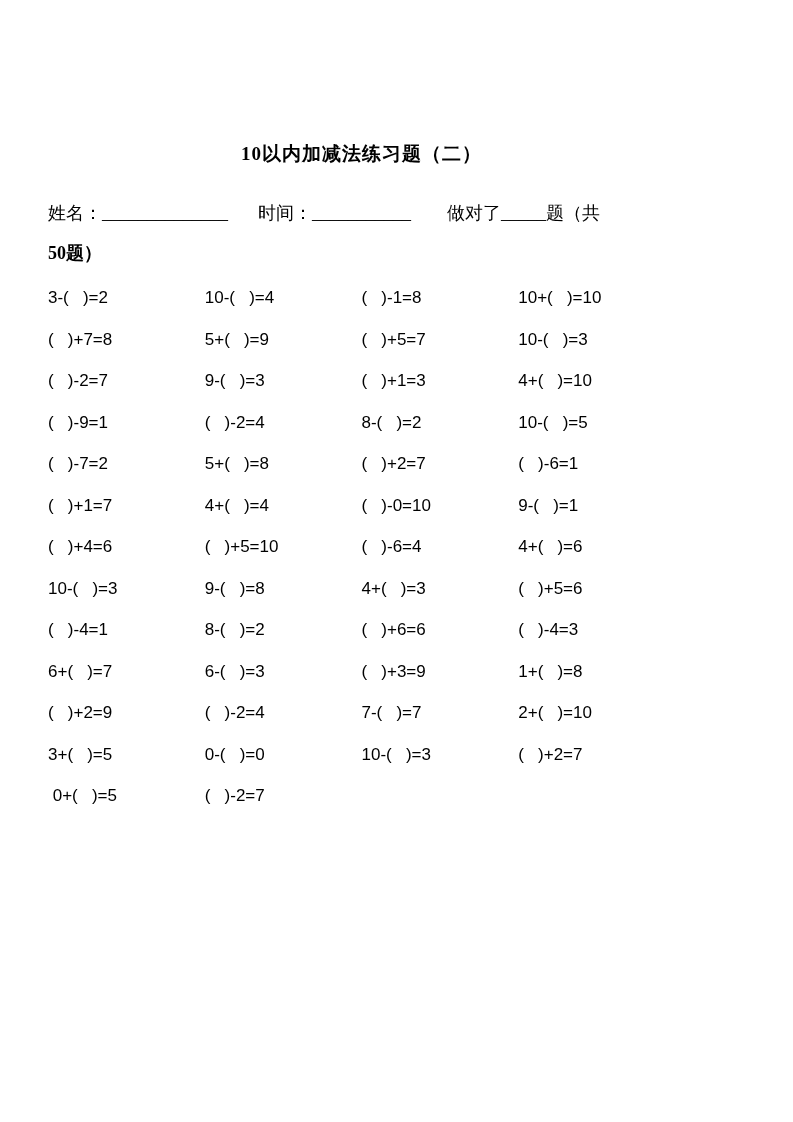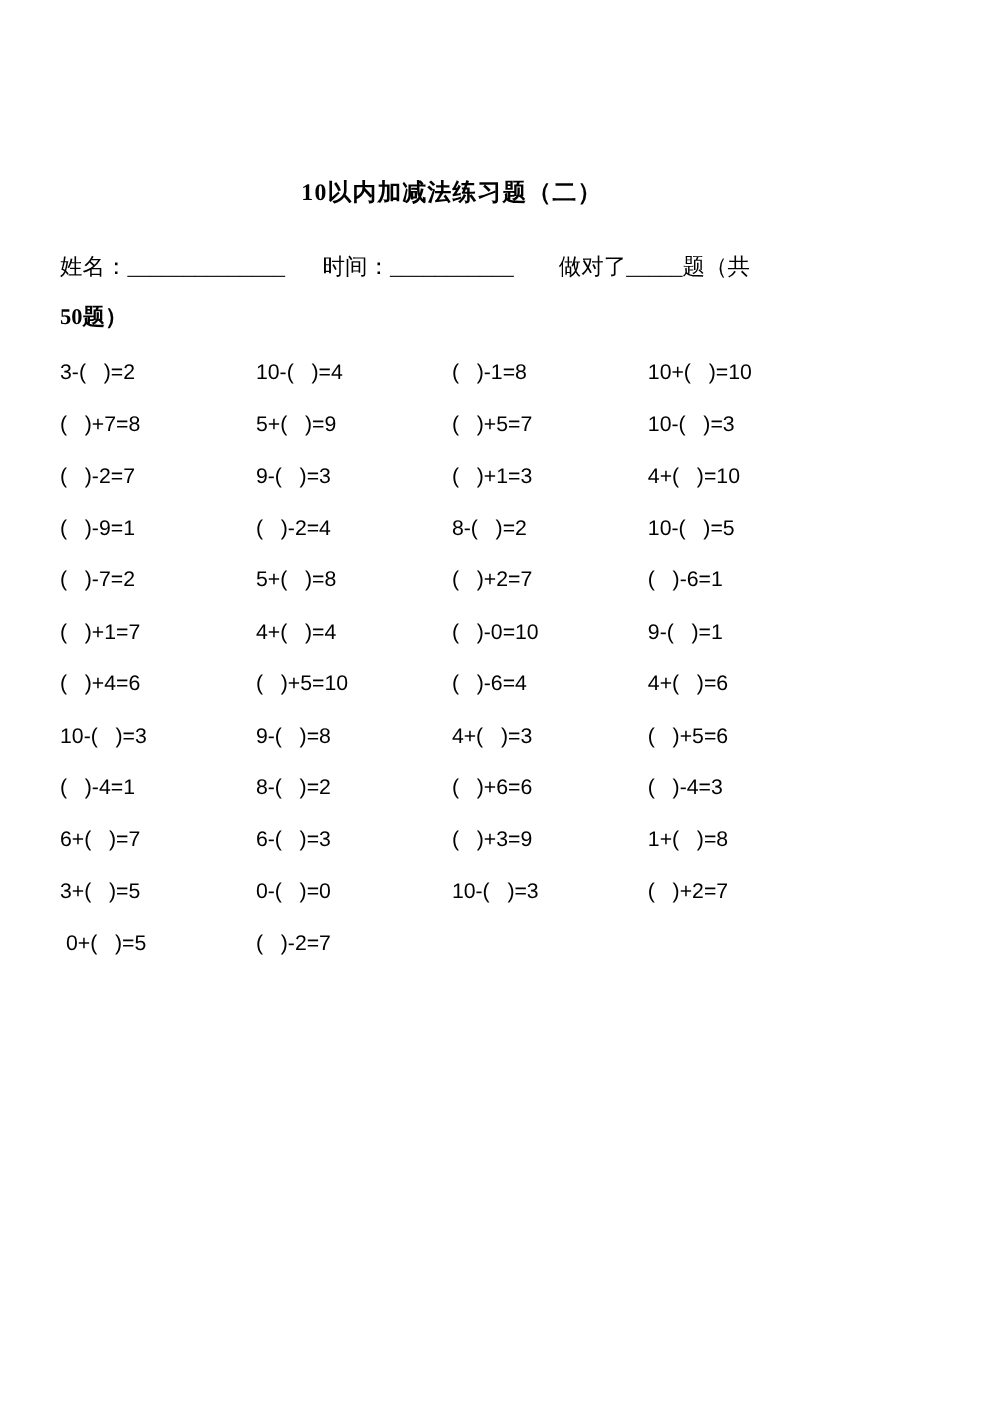--- a/index.html
+++ b/index.html
@@ -72,17 +72,18 @@
       <div class="prow"><span class="pcell">3-(   )=2</span><span class="pcell">10-(   )=4</span><span class="pcell">(   )-1=8</span><span class="pcell">10+(   )=10</span></div>
       <div class="prow"><span class="pcell">(   )+7=8</span><span class="pcell">5+(   )=9</span><span class="pcell">(   )+5=7</span><span class="pcell">10-(   )=3</span></div>
       <div class="prow"><span class="pcell">(   )-2=7</span><span class="pcell">9-(   )=3</span><span class="pcell">(   )+1=3</span><span class="pcell">4+(   )=10</span></div>
       <div class="prow"><span class="pcell">(   )-9=1</span><span class="pcell">(   )-2=4</span><span class="pcell">8-(   )=2</span><span class="pcell">10-(   )=5</span></div>
       <div class="prow"><span class="pcell">(   )-7=2</span><span class="pcell">5+(   )=8</span><span class="pcell">(   )+2=7</span><span class="pcell">(   )-6=1</span></div>
       <div class="prow"><span class="pcell">(   )+1=7</span><span class="pcell">4+(   )=4</span><span class="pcell">(   )-0=10</span><span class="pcell">9-(   )=1</span></div>
       <div class="prow"><span class="pcell">(   )+4=6</span><span class="pcell">(   )+5=10</span><span class="pcell">(   )-6=4</span><span class="pcell">4+(   )=6</span></div>
       <div class="prow"><span class="pcell">10-(   )=3</span><span class="pcell">9-(   )=8</span><span class="pcell">4+(   )=3</span><span class="pcell">(   )+5=6</span></div>
       <div class="prow"><span class="pcell">(   )-4=1</span><span class="pcell">8-(   )=2</span><span class="pcell">(   )+6=6</span><span class="pcell">(   )-4=3</span></div>
       <div class="prow"><span class="pcell">6+(   )=7</span><span class="pcell">6-(   )=3</span><span class="pcell">(   )+3=9</span><span class="pcell">1+(   )=8</span></div>
+      <div class="prow"><span class="pcell">(   )+2=9</span><span class="pcell">(   )-2=4</span><span class="pcell">7-(   )=7</span><span class="pcell">2+(   )=10</span></div>
       <div class="prow"><span class="pcell">3+(   )=5</span><span class="pcell">0-(   )=0</span><span class="pcell">10-(   )=3</span><span class="pcell">(   )+2=7</span></div>
       <div class="prow"><span class="pcell"> 0+(   )=5</span><span class="pcell">(   )-2=7</span></div>
     </div>
 
 </div>
 
 </body></html>

